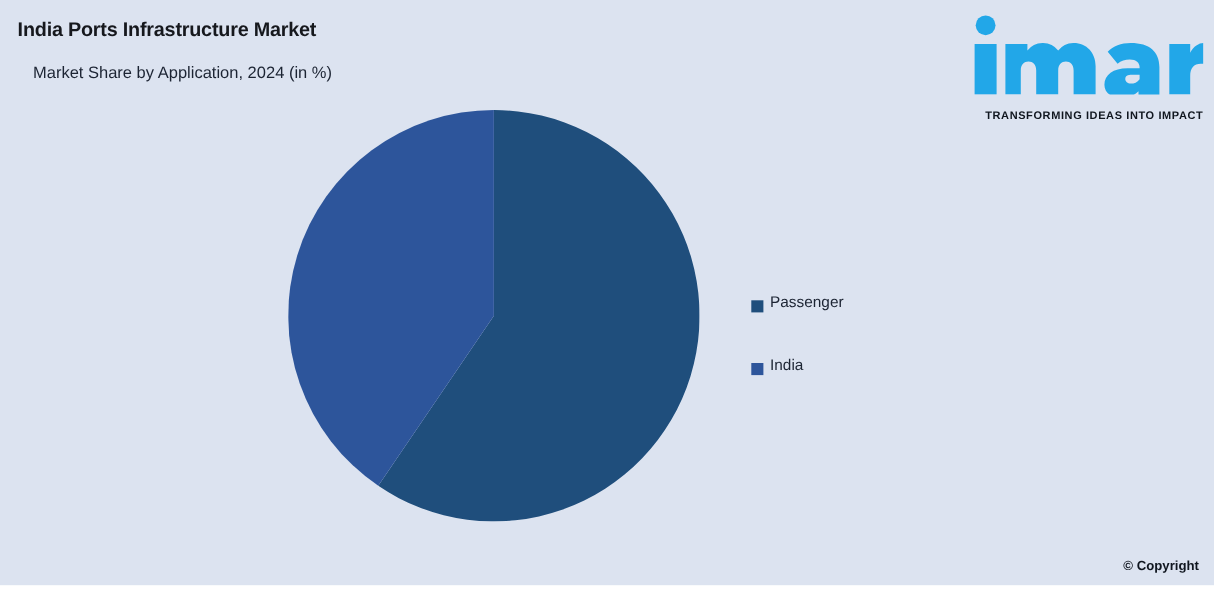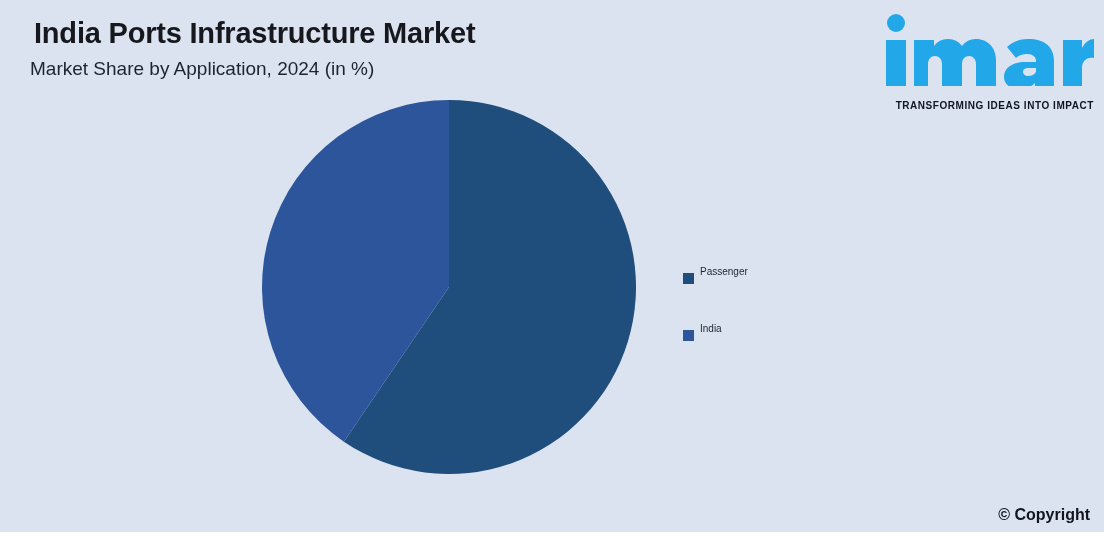--- a/index.html
+++ b/index.html
@@ -21,34 +21,34 @@
     position: absolute;
     left: 0;
     top: 0;
     width: 1104px;
     height: 532px;
     background: #dce3f0;
   }
   
   .title {
     position: absolute;
-    left: 34px;
+    left: 16px;
     top: 17px;
-    font-size: 29px;
+    font-size: 18px;
     font-weight: bold;
     color: #16181d;
     letter-spacing: -0.2px;
     white-space: nowrap;
     text-align: center;
   }
   .subtitle {
     position: absolute;
     left: 30px;
     top: 58px;
-    font-size: 19px;
+    font-size: 15px;
     font-weight: normal;
     color: #1c2433;
     white-space: nowrap;
   }
   
   .logo {
     position: absolute;
     left: 876px;
     top: 12px;
     width: 218px;
@@ -95,30 +95,30 @@
     position: absolute;
     left: 0;
     top: 7px;
     width: 11px;
     height: 11px;
   }
   .legend-label {
     position: absolute;
     left: 17px;
     top: 0;
-    font-size: 10px;
+    font-size: 14px;
     color: #1c2433;
     white-space: nowrap;
   }
   
   .copyright {
     position: absolute;
     right: 14px;
     bottom: 16px;
-    font-size: 16px;
+    font-size: 12px;
     font-weight: bold;
     color: #10161f;
     line-height: 15px;
   }
   .copyright div { white-space: nowrap; }
 </style>
 </head>
 <body>
 
 <div id="canvas">

